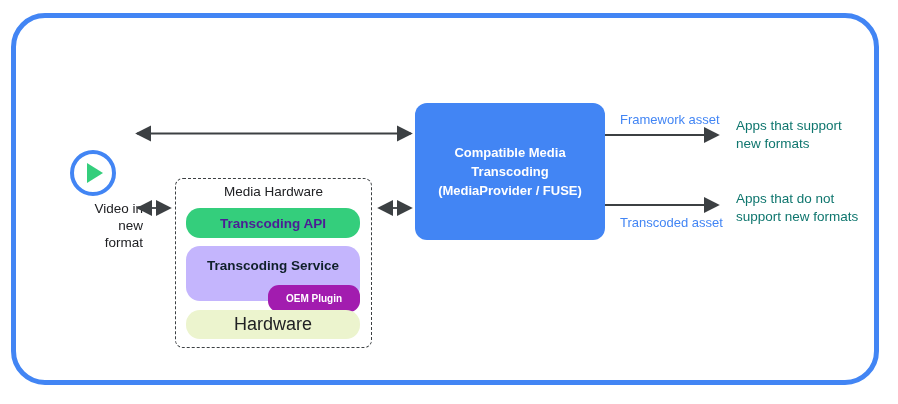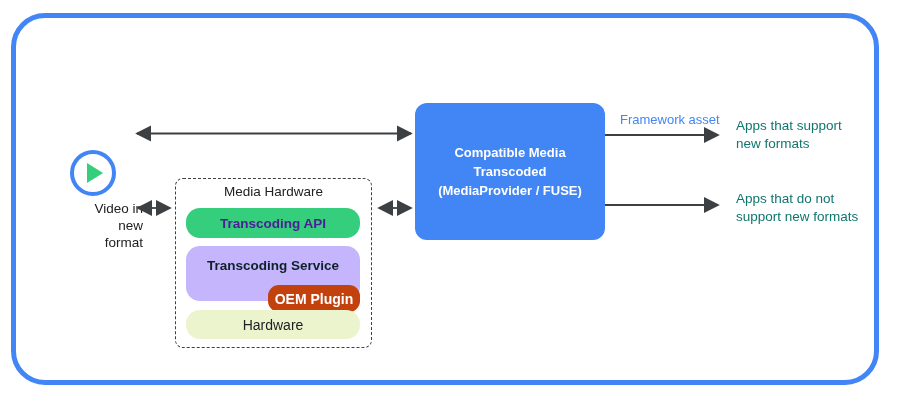--- a/index.html
+++ b/index.html
@@ -116,33 +116,33 @@
     font-size: 13.5px;
     font-weight: bold;
     color: #10202a;
     align-items: flex-start;
     padding-top: 12px;
   }
   #box-hardware {
     top: 310px;
     height: 29px;
     background: #ECF4CE;
-    font-size: 14px;
+    font-size: 18px;
     color: #202124;
   }
   #badge-oem-plugin {
     position: absolute;
     left: 268px;
     top: 285px;
     width: 92px;
     height: 27px;
     border-radius: 11px;
-    background: #c2410c;
+    background: #a21caf;
     color: #ffffff;
-    font-size: 14px;
+    font-size: 10px;
     font-weight: bold;
     display: flex;
     align-items: center;
     justify-content: center;
   }
 
   
   #cmt-box {
     position: absolute;
     left: 415px;
@@ -238,25 +238,26 @@
 
   <div class="stack-box" id="box-transcoding-api">Transcoding API</div>
 
   <div class="stack-box" id="box-transcoding-service">Transcoding Service</div>
 
   <div id="badge-oem-plugin">OEM Plugin</div>
 
   <div class="stack-box" id="box-hardware">Hardware</div>
 
   <div id="cmt-box">Compatible Media
-Transcoded
+Transcoding
 (MediaProvider / FUSE)</div>
 
   <div class="asset-label" id="label-original-asset">Framework asset</div>
 
+  <div class="asset-label" id="label-transcoded-asset">Transcoded asset</div>
 
   <div class="apps-label" id="label-apps-support">Apps that support
 new formats</div>
 
   <div class="apps-label" id="label-apps-nosupport">Apps that do not
 support new formats</div>
 
 </div>
 
 </body></html>

